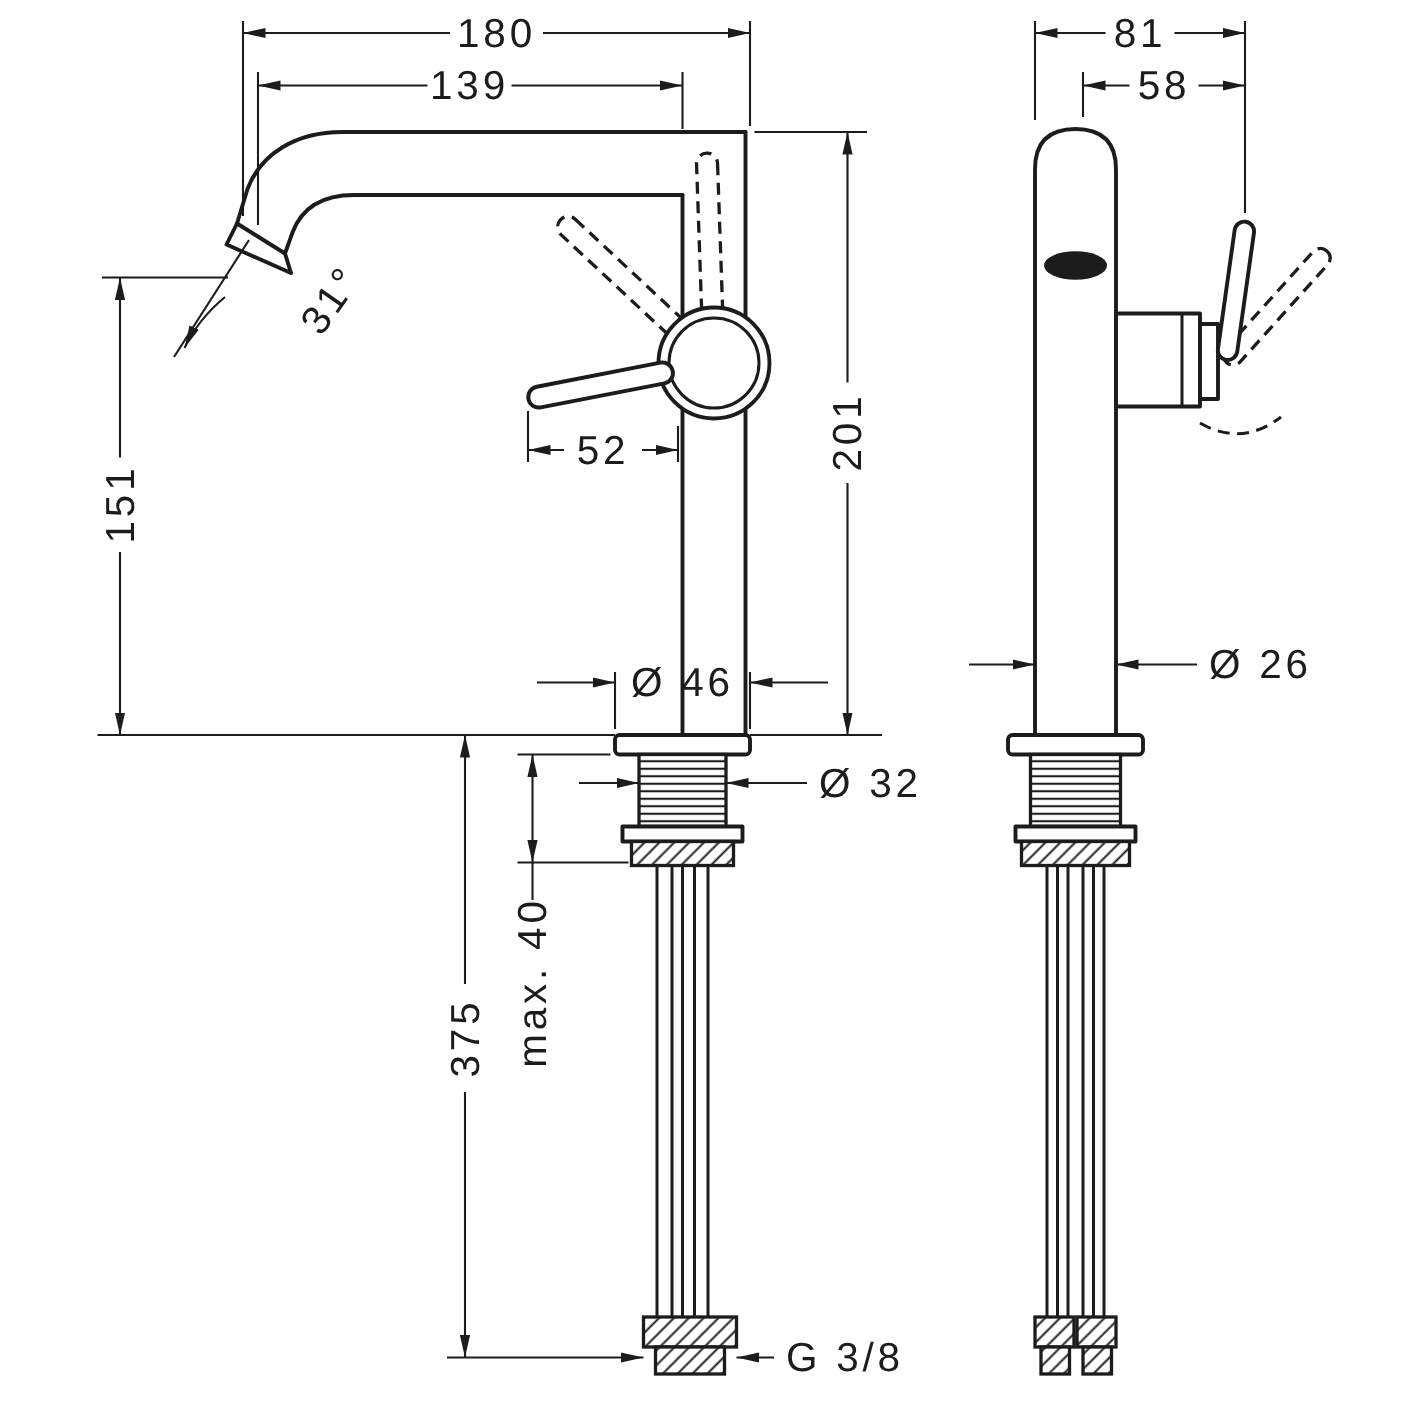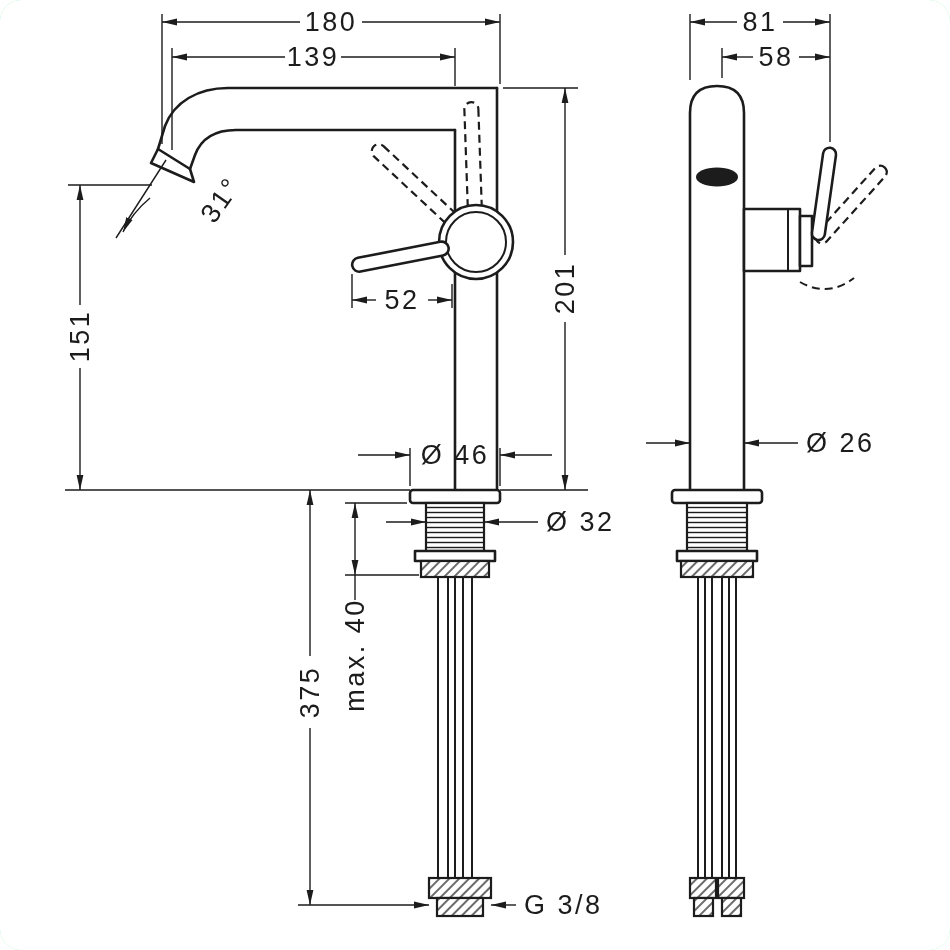--- a/index.html
+++ b/index.html
@@ -1,16 +1,16 @@
 <!DOCTYPE html>
 <html><head>
 <meta charset="utf-8">
 <style>
   html,body{margin:0;padding:0;background:#ffffff;}
-  .canvas-wrap{width:950px;height:950px;background:#86efac;position:relative;overflow:hidden;border-radius:21px;}
+  .canvas-wrap{width:950px;height:950px;background:#86efac;position:relative;overflow:hidden;}
   svg{display:block;}
   svg text{
     font-family:"Liberation Sans", sans-serif;
     font-size:27px;
     fill:#1c1c1c;
     letter-spacing:2.5px;
   }
   .obj{stroke:#1c1c1c;stroke-width:2.6;fill:none;stroke-linejoin:round;stroke-linecap:round;}
   .objf{stroke:#1c1c1c;stroke-width:2.6;fill:#ffffff;stroke-linejoin:round;}
   .thin{stroke:#1c1c1c;stroke-width:1.4;fill:none;stroke-linecap:butt;}

